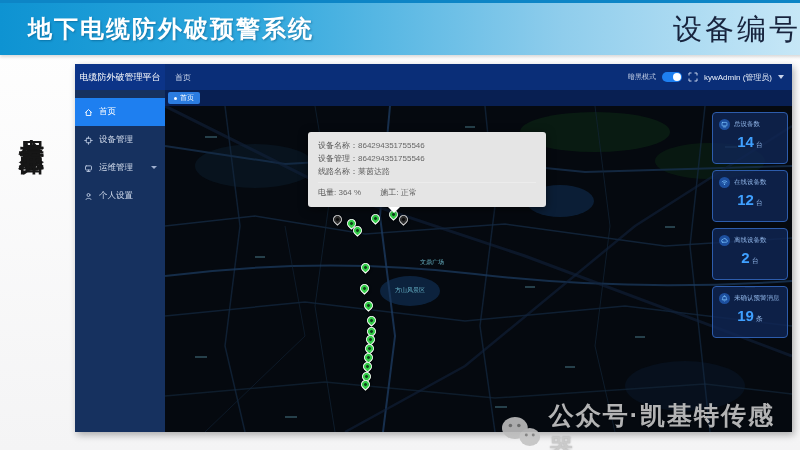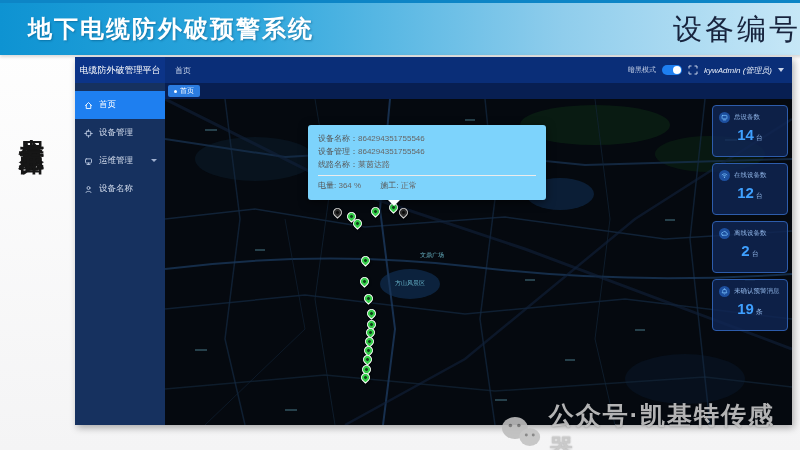--- a/index.html
+++ b/index.html
@@ -13,33 +13,33 @@
   .hdr-title{position:absolute;left:28px;top:10px;font-size:24px;font-weight:bold;color:#ffffff;
              letter-spacing:2px;text-shadow:1px 1px 2px rgba(0,70,110,.45);}
   .hdr-brand{position:absolute;right:26px;top:7px;font-size:29px;color:#17233d;
              font-family:"Liberation Serif","DejaVu Serif",serif;letter-spacing:3px;}
 
   
   .caption{position:absolute;left:16px;top:118px;writing-mode:vertical-rl;text-orientation:upright;
            font-size:25px;font-weight:700;color:#161616;letter-spacing:2px;}
 
   
-  .shot{position:absolute;left:75px;top:57px;width:717px;height:368px;background:#04070d;
+  .shot{position:absolute;left:75px;top:64px;width:717px;height:368px;background:#04070d;
         box-shadow:2px 3px 7px rgba(0,0,0,.3);}
 
   .topbar{position:absolute;left:0;top:0;width:717px;height:26px;background:#0a2e78;}
   .logo{position:absolute;left:0;top:0;width:90px;height:26px;background:#0c3488;color:#fff;
         font-size:9px;line-height:26px;text-align:center;white-space:nowrap;}
   .crumb{position:absolute;left:100px;top:8px;font-size:8px;color:#c9d4ea;}
   .controls{position:absolute;right:8px;top:0;height:26px;display:flex;align-items:center;gap:6px;}
   .toggle-label{font-size:7px;color:#c9d4ea;}
   .toggle{width:20px;height:10px;border-radius:5px;background:#1e7ff0;position:relative;cursor:pointer;}
   .toggle::after{content:"";position:absolute;right:1px;top:1px;width:8px;height:8px;border-radius:50%;background:#fff;}
   .fs{width:10px;height:10px;}
-  .user{font-size:8px;color:#eaf0fb;font-style:italic;}
+  .user{font-size:8px;color:#eaf0fb;}
   .caret{width:0;height:0;border-left:3px solid transparent;border-right:3px solid transparent;border-top:4px solid #c9d4ea;}
 
   .tabstrip{position:absolute;left:90px;top:26px;width:627px;height:16px;background:#081f52;}
   .tab{position:absolute;left:3px;top:2px;height:12px;padding:0 6px;background:#2b7ce0;border-radius:2px;
        color:#fff;font-size:7px;line-height:12px;display:flex;align-items:center;gap:3px;cursor:pointer;}
   .tab-dot{width:3px;height:3px;border-radius:50%;background:#fff;}
 
   .sidebar{position:absolute;left:0;top:26px;width:90px;height:342px;background:#16315f;padding-top:8px;box-sizing:border-box;}
   .side-item{height:28px;display:flex;align-items:center;padding:0 9px;gap:6px;color:#d5deee;font-size:8.5px;position:relative;cursor:pointer;}
   .side-item.active{background:#1e7ff0;color:#fff;}
@@ -48,21 +48,21 @@
   .chev{position:absolute;right:8px;top:12px;width:0;height:0;border-left:3px solid transparent;border-right:3px solid transparent;border-top:3.5px solid #9fb0cf;}
 
   .map{position:absolute;left:90px;top:42px;width:627px;height:326px;background:#05090f;overflow:hidden;}
   .maplabel{position:absolute;font-size:6px;color:rgba(125,215,235,.8);white-space:nowrap;}
   .pin{position:absolute;width:9px;height:9px;border-radius:50% 50% 50% 0;transform:rotate(-45deg);
        background:#35d04a;border:1px solid #fff;box-shadow:0 1px 2px rgba(0,0,0,.7);box-sizing:border-box;cursor:pointer;}
   .pin::after{content:"";position:absolute;left:2.2px;top:2.2px;width:2.4px;height:2.4px;border-radius:50%;background:#11421c;}
   .pin.dark{background:#2e2e2e;border-color:#d6d6d6;}
   .pin.dark::after{background:#0b0b0b;}
 
-  .popup{position:absolute;left:233px;top:68px;width:238px;background:#7dd3fc;border-radius:3px;
+  .popup{position:absolute;left:233px;top:68px;width:238px;background:#e5e5e5;border-radius:3px;
          box-shadow:0 2px 10px rgba(0,0,0,.55);padding:7px 10px 8px;z-index:5;font-size:8px;color:#555;box-sizing:border-box;}
   .popup .row{line-height:13px;white-space:nowrap;}
   .popup .val{color:#666;}
   .popup .hr{border-top:1px solid #ececec;margin:4px 0 3px;}
   .popup .metrics{display:flex;gap:19px;line-height:13px;}
   .popup::after{content:"";position:absolute;left:80px;bottom:-6px;border-left:6px solid transparent;border-right:6px solid transparent;border-top:6px solid #fff;}
 
   .card{position:absolute;left:637px;width:76px;height:52px;background:rgba(16,38,84,.82);
         border:1px solid #2d5cab;border-radius:4px;z-index:4;box-sizing:border-box;}
   .card-head{display:flex;align-items:center;gap:4px;padding:6px 5px 0 6px;}
@@ -130,21 +130,21 @@
             <path d="M6 8 V10 M4 10 H8"></path>
           </svg>
         <span>运维管理</span>
         <span class="chev"></span>
       </div>
       <div class="side-item">
         <svg viewBox="0 0 12 12">
             <circle cx="6" cy="4" r="2"></circle>
             <path d="M2.5 10 C2.5 7.8 9.5 7.8 9.5 10"></path>
           </svg>
-        <span>设备名称</span>
+        <span>个人设置</span>
       </div>
     </div>
 
     <div class="map">
       <svg width="627" height="326" viewBox="0 0 627 326" style="position:absolute;left:0;top:0;">
         <ellipse cx="430" cy="26" rx="75" ry="20" fill="#0a2013" opacity=".8"></ellipse>
         <ellipse cx="545" cy="55" rx="55" ry="18" fill="#0a2013" opacity=".7"></ellipse>
         <ellipse cx="90" cy="60" rx="60" ry="22" fill="#0b1d2e" opacity=".5"></ellipse>
         <ellipse cx="245" cy="185" rx="30" ry="15" fill="#0d2642" opacity=".9"></ellipse>
         <ellipse cx="395" cy="95" rx="34" ry="16" fill="#0c2440" opacity=".8"></ellipse>

